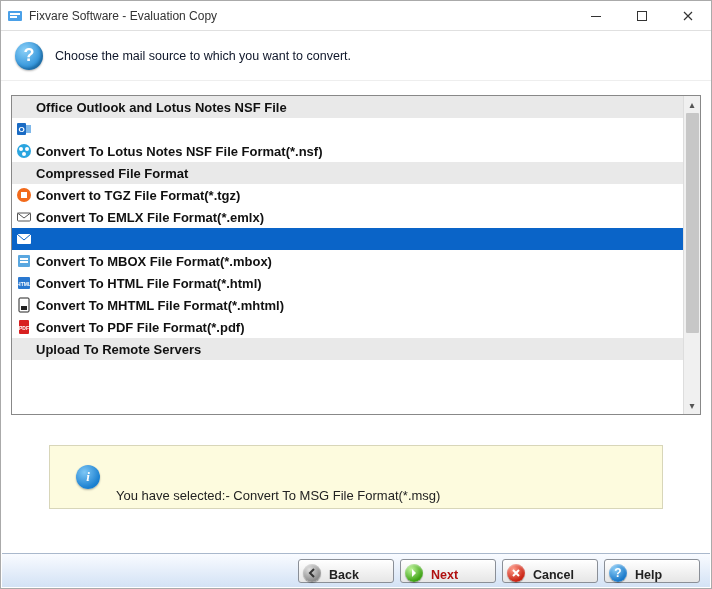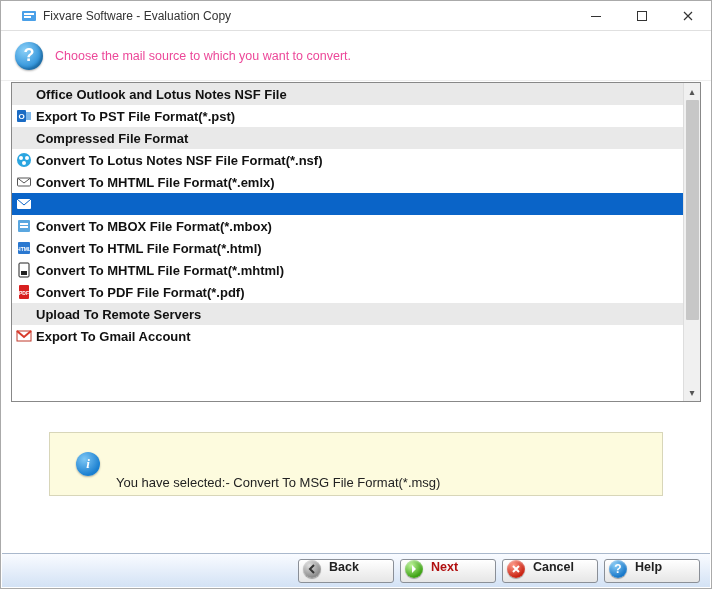--- a/index.html
+++ b/index.html
@@ -13,21 +13,21 @@
     border: 1px solid #aaa;
     position: relative;
   }
   
   .titlebar {
     height: 30px;
     background: #fff;
     border-bottom: 1px solid #e0e0e0;
     display: flex;
     align-items: center;
-    padding: 0 0 0 20px;
+    padding: 0 0 0 6px;
   }
   .titlebar .title-icon {
     width: 16px; height: 16px; margin-right: 6px;
     display:inline-flex;align-items:center;justify-content:center;
   }
   .titlebar .title-text {
     color: #333;
     font-size: 12px;
     flex: 1;
   }
@@ -53,25 +53,25 @@
     width: 28px; height: 28px;
     border-radius: 50%;
     background: radial-gradient(circle at 35% 30%, #8cd0f7, #2a8fd8 70%);
     color: #fff;
     display: flex; align-items: center; justify-content: center;
     font-weight: bold;
     font-size: 18px;
     margin-right: 12px;
     box-shadow: inset -2px -2px 3px rgba(0,0,0,0.25), 0 1px 2px rgba(0,0,0,0.3);
   }
-  .header .prompt { color: #ec4899; font-size: 12.5px; }
+  .header .prompt { color: #0f172a; font-size: 12.5px; }
 
   
   .list-wrap {
-    margin: 1px 10px 0 10px;
+    margin: 14px 10px 0 10px;
     border: 1px solid #888;
     height: 320px;
     position: relative;
     display: flex;
     background: #fff;
   }
   .list-scroll {
     flex: 1;
     overflow: hidden;
   }
@@ -163,21 +163,21 @@
     padding-right: 10px;
     gap: 6px;
   }
   .btn {
     height: 24px;
     min-width: 96px;
     border: 1px solid #8a8f97;
     border-radius: 3px;
     background: linear-gradient(#ffffff, #e6e6e6);
     display: flex;
-    align-items: flex-start;
+    align-items: flex-end;
     padding: 0 10px 0 4px;
     font-size: 12.5px;
     color: #222;
     font-weight: bold;
     cursor: pointer;
     box-shadow: inset 0 1px 0 rgba(255,255,255,0.8);
   }
   .btn .bicon {
     width: 18px; height: 18px;
     border-radius: 50%;
@@ -236,45 +236,53 @@
         <span>Office Outlook and Lotus Notes NSF File</span>
       </div>
       <div class="row">
         <span class="icon">
           <svg width="16" height="16" viewBox="0 0 16 16">
             <rect x="1" y="2" width="9" height="12" rx="1" fill="#1a6bc4"></rect>
             <text x="5.5" y="11" text-anchor="middle" font-size="8" font-family="Arial" font-weight="bold" fill="#fff">O</text>
             <rect x="10" y="4" width="5" height="8" fill="#7fb8ea"></rect>
           </svg>
         </span>
-        <span>Export To PST File Format(*.pst)</span>
-      </div>
-      <div class="row header-row">
-        <span class="icon"></span>
-        <span>Compressed File Format</span>
       </div>
       <div class="row">
         <span class="icon">
           <svg width="16" height="16" viewBox="0 0 16 16">
             <circle cx="8" cy="8" r="7" fill="#2aa5e0"></circle>
             <circle cx="5" cy="6" r="2" fill="#fff"></circle>
             <circle cx="11" cy="6" r="2" fill="#fff"></circle>
             <circle cx="8" cy="11" r="2" fill="#fff"></circle>
           </svg>
         </span>
         <span>Convert To Lotus Notes NSF File Format(*.nsf)</span>
       </div>
+      <div class="row header-row">
+        <span class="icon"></span>
+        <span>Compressed File Format</span>
+      </div>
+      <div class="row">
+        <span class="icon">
+          <svg width="16" height="16" viewBox="0 0 16 16">
+            <circle cx="8" cy="8" r="7" fill="#f26a1b"></circle>
+            <rect x="5" y="5" width="6" height="6" fill="#fff"></rect>
+          </svg>
+        </span>
+        <span>Convert to TGZ File Format(*.tgz)</span>
+      </div>
       <div class="row">
         <span class="icon">
           <svg width="16" height="16" viewBox="0 0 16 16">
             <rect x="1.5" y="4" width="13" height="8" rx="1" fill="none" stroke="#555" stroke-width="1"></rect>
             <path d="M1.5 4 L8 9 L14.5 4" fill="none" stroke="#555" stroke-width="1"></path>
           </svg>
         </span>
-        <span>Convert To MHTML File Format(*.emlx)</span>
+        <span>Convert To EMLX File Format(*.emlx)</span>
       </div>
       <div class="row selected">
         <span class="icon">
           <svg width="16" height="16" viewBox="0 0 16 16">
             <rect x="1" y="3" width="14" height="10" rx="1" fill="#ffffff"></rect>
             <path d="M1 3 L8 9 L15 3" fill="none" stroke="#0a64c8" stroke-width="1"></path>
           </svg>
         </span>
       </div>
       <div class="row">
@@ -310,29 +318,20 @@
           <svg width="16" height="16" viewBox="0 0 16 16">
             <rect x="3" y="1" width="10" height="14" rx="1" fill="#d82020"></rect>
             <text x="8" y="11" text-anchor="middle" font-size="5" font-family="Arial" font-weight="bold" fill="#fff">PDF</text>
           </svg>
         </span>
         <span>Convert To PDF File Format(*.pdf)</span>
       </div>
       <div class="row header-row">
         <span class="icon"></span>
         <span>Upload To Remote Servers</span>
-      </div>
-      <div class="row">
-        <span class="icon">
-          <svg width="16" height="16" viewBox="0 0 16 16">
-            <rect x="1" y="3" width="14" height="10" fill="#fff" stroke="#c0392b"></rect>
-            <path d="M1 3 L8 9 L15 3" fill="none" stroke="#d83a2b" stroke-width="2"></path>
-          </svg>
-        </span>
-        <span>Export To Gmail Account</span>
       </div>
     </div>
   <div class="scrollbar">
     <div class="sbtn">▴</div>
     <div class="thumb"></div>
     <div class="sbtn down">▾</div>
   </div>
 </div>
 
 <div class="infobox">

